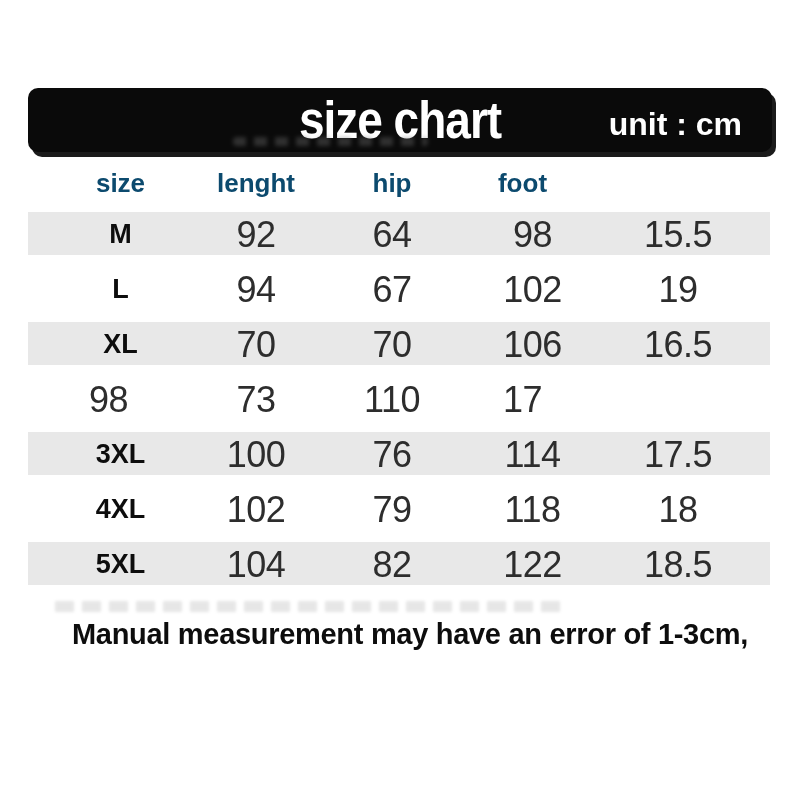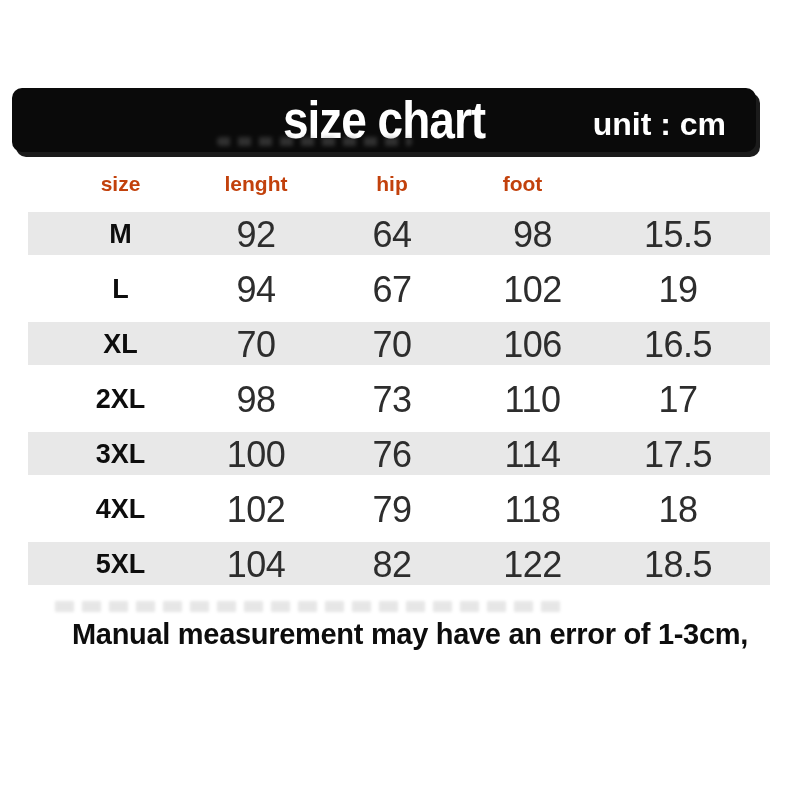--- a/index.html
+++ b/index.html
@@ -8,21 +8,21 @@
     width: 800px;
     height: 800px;
     background: #ffffff;
     overflow: hidden;
     font-family: "Liberation Sans", sans-serif;
   }
 
   
   .header-bar {
     position: absolute;
-    left: 12px;
+    left: 28px;
     top: 88px;
     width: 744px;
     height: 64px;
     background: #0a0a0a;
     border-radius: 10px;
     box-shadow: 4px 5px 0 rgba(8,8,8,0.92);
     display: flex;
     align-items: center;
     justify-content: center;
   }
@@ -67,22 +67,22 @@
   }
   .grid-row {
     position: relative;
     display: grid;
     grid-template-columns: 161px 134px 138px 143px 168px;
     align-items: center;
   }
   .thead { height: 47px; }
   .thead .cell {
     font-weight: 700;
-    font-size: 21px;
-    color: #c2410c;
+    font-size: 26px;
+    color: #0c4a6e;
   }
   .row { height: 55px; }
   .row.gray::before {
     content: "";
     position: absolute;
     left: 0; right: 2px; top: 5px; bottom: 7px;
     background: #e8e8e8;
   }
   .cell {
     position: relative;
@@ -167,21 +167,20 @@
 
     <div class="grid-row row gray">
       <div class="cell c0 size-cell">XL</div>
       <div class="cell c1 val-cell">70</div>
       <div class="cell c2 val-cell">70</div>
       <div class="cell c3 val-cell">106</div>
       <div class="cell c4 val-cell">16.5</div>
     </div>
 
     <div class="grid-row row">
-      <div class="cell c0 size-cell">2XL</div>
       <div class="cell c1 val-cell">98</div>
       <div class="cell c2 val-cell">73</div>
       <div class="cell c3 val-cell">110</div>
       <div class="cell c4 val-cell">17</div>
     </div>
 
     <div class="grid-row row gray">
       <div class="cell c0 size-cell">3XL</div>
       <div class="cell c1 val-cell">100</div>
       <div class="cell c2 val-cell">76</div>

